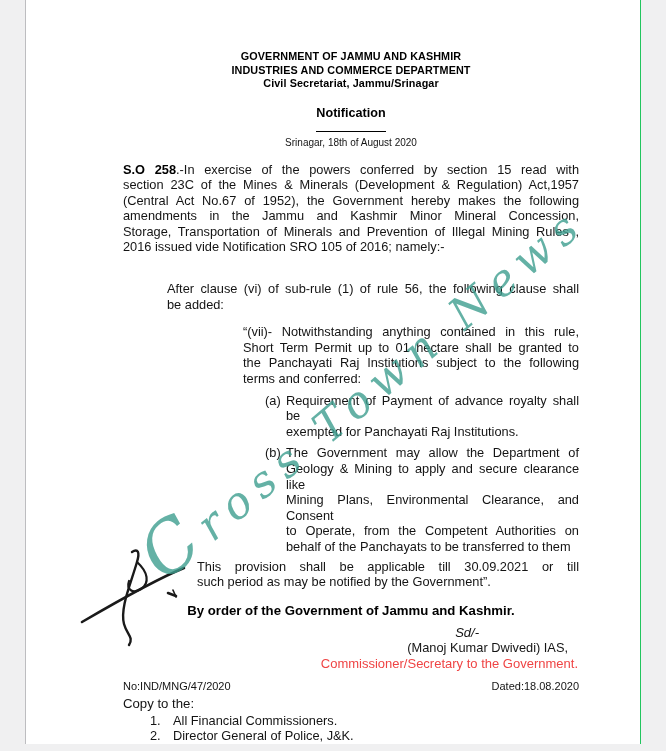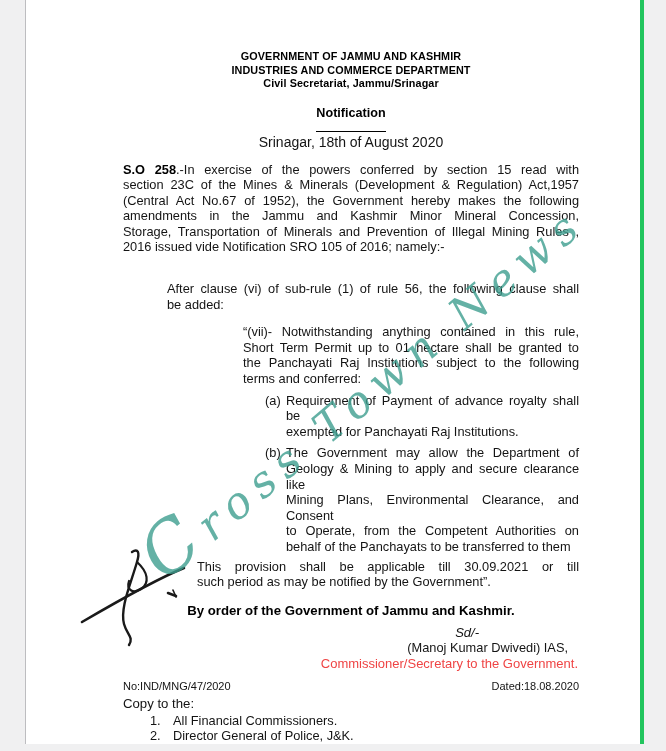--- a/index.html
+++ b/index.html
@@ -9,32 +9,32 @@
     font-family:"Liberation Sans", sans-serif;
     color:#141414;
     overflow:hidden;
   }
   .page{
     position:relative;
     margin-left:25px;
     width:614px;height:744px;
     background:#ffffff;
     border-left:1px solid #bdbdc0;
-    border-right:4px solid #22c55e;
+    border-right:1px solid #22c55e;
     overflow:hidden;
   }
   .content{
     position:absolute;top:0;left:0;right:0;
     padding:50px 61px 0 97px;
     font-size:12.8px;line-height:15.6px;
   }
   .hdr{ text-align:center;font-weight:bold;font-size:10.8px;line-height:13.5px;letter-spacing:.1px;color:#000; }
   .notif{ text-align:center;margin-top:13px;line-height:17px; }
   .notif span{ font-weight:bold;font-size:12.6px;color:#000;border-bottom:1.6px solid #000;padding-bottom:11px; }
-  .dateline{ text-align:center;margin-top:12px;font-size:14px;line-height:17px; }
+  .dateline{ text-align:center;margin-top:12px;font-size:10px;line-height:17px; }
   
   .jlines > div{ text-align:justify;text-align-last:justify; }
   .jlines > div:last-child{ text-align-last:left; }
   .line-just{ text-align:justify;text-align-last:justify; }
   .intro{ margin-top:11px; }
   .bold{ font-weight:bold;color:#000; }
   .after{ margin-left:44px;margin-top:26px; }
   .vii{ margin-left:120px;margin-top:12px; }
   .item{ display:flex;margin-left:142px;margin-top:6px; }
   .item .marker{ width:21px;flex:none; }

